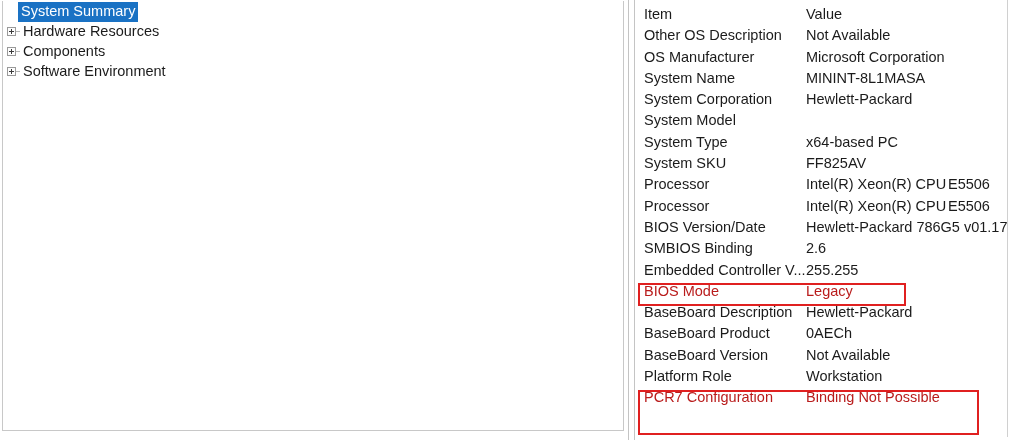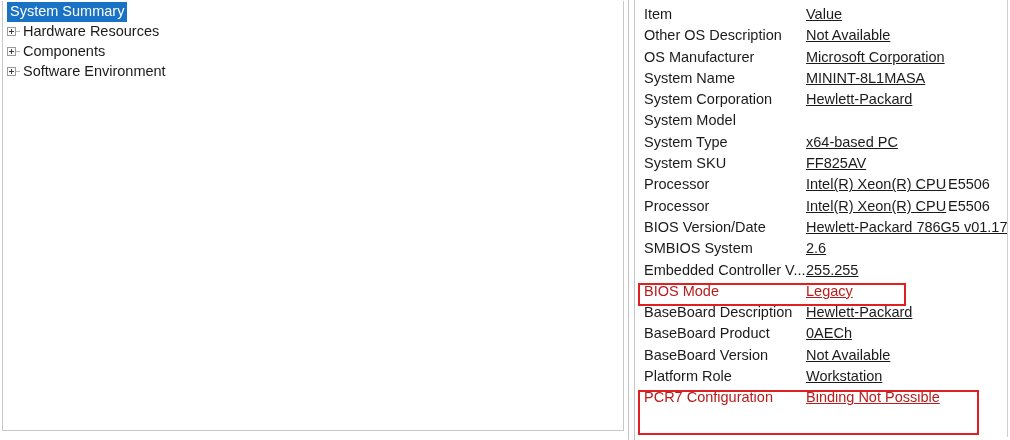--- a/index.html
+++ b/index.html
@@ -51,20 +51,21 @@
     padding-left: 4px;
   }
 
   .tree-label-selected {
     display: inline-block;
     background: #1a72c4;
     color: #ffffff;
     padding: 0px 3px 1px 3px;
     line-height: 19px;
     font-size: 14.5px;
+    margin-left: 11px;
   }
 
   .plus-box {
     display: inline-block;
     width: 9px;
     height: 9px;
     border: 1px solid #9a9a9a;
     background: #fdfdfd;
     position: relative;
     vertical-align: middle;
@@ -156,21 +157,20 @@
     overflow: hidden;
     text-overflow: clip;
     white-space: nowrap;
   }
 
   .cell-value {
     position: absolute;
     left: 170px;
     top: 0;
     white-space: nowrap;
-    text-decoration: underline;
   }
 
   .cell-value2 {
     position: absolute;
     left: 312px;
     top: 0;
     white-space: nowrap;
   }
 
   .detail-row.olive .cell-item,
@@ -270,21 +270,21 @@
         <div class="detail-row">
           <span class="cell-item">Processor</span>
           <span class="cell-value">Intel(R) Xeon(R) CPU</span>
           <span class="cell-value2">E5506</span>
         </div>
         <div class="detail-row">
           <span class="cell-item">BIOS Version/Date</span>
           <span class="cell-value">Hewlett-Packard 786G5 v01.17, 8/</span>
         </div>
         <div class="detail-row">
-          <span class="cell-item">SMBIOS System</span>
+          <span class="cell-item">SMBIOS Binding</span>
           <span class="cell-value">2.6</span>
         </div>
         <div class="detail-row">
           <span class="cell-item">Embedded Controller V...</span>
           <span class="cell-value">255.255</span>
         </div>
         <div class="detail-row olive">
           <span class="cell-item">BIOS Mode</span>
           <span class="cell-value">Legacy</span>
         </div>

